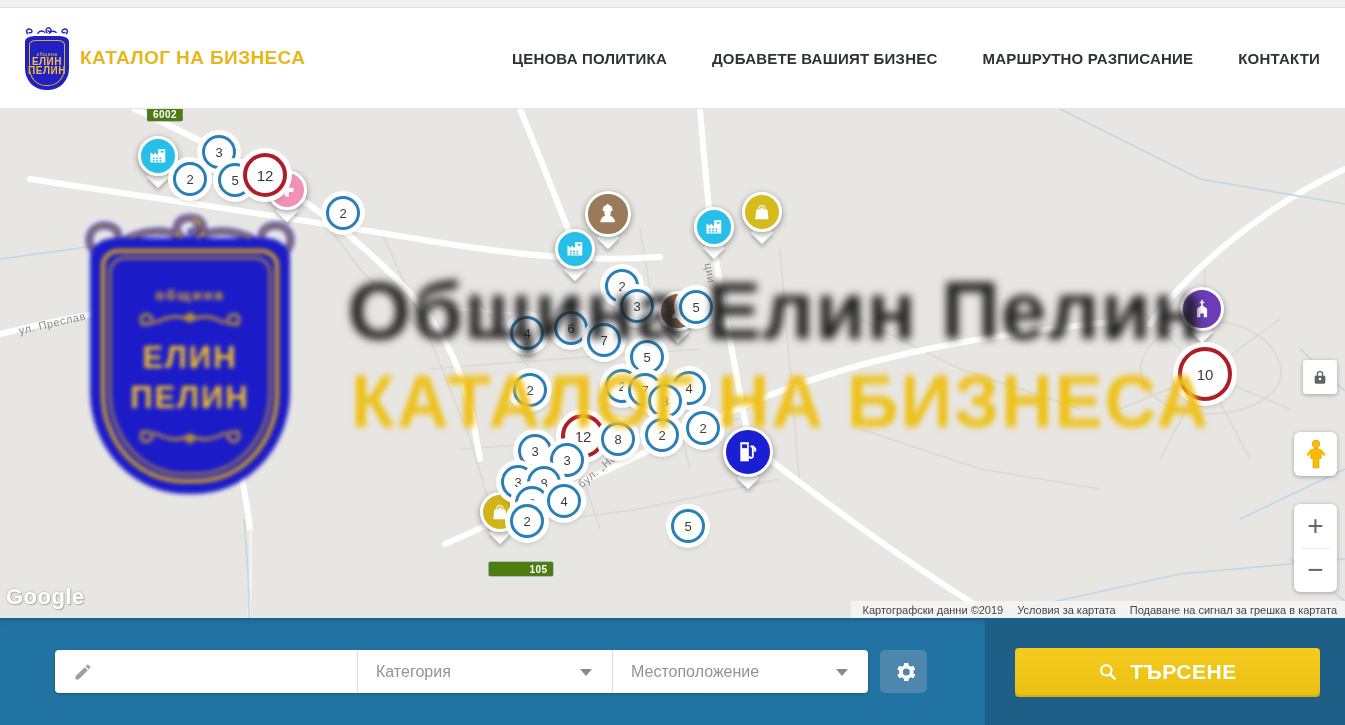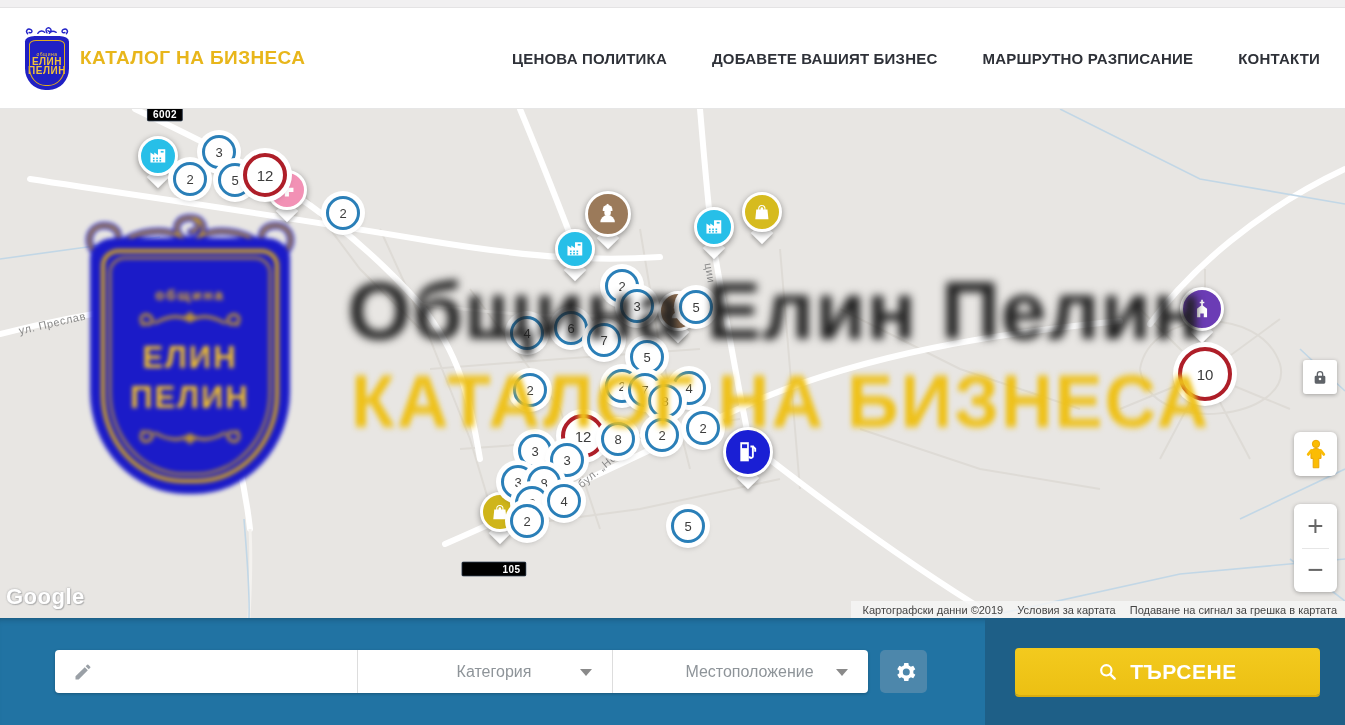--- a/index.html
+++ b/index.html
@@ -19,21 +19,21 @@
   .brand-text { display:flex; flex-direction:column; line-height:1.15; }
   .brand-title { font-size:21px; font-weight:bold; color:#3d3d3f; letter-spacing:.2px; }
   .brand-subtitle { font-size:19px; font-weight:bold; color:#e8b61b; letter-spacing:.4px; }
   .nav { position:absolute; right:25px; top:0; height:100%; display:flex; align-items:center; gap:45px; }
   .nav a { text-decoration:none; font-size:15px; font-weight:bold; color:#2e3138; letter-spacing:.2px; cursor:pointer; }
 
   
   .map { position:relative; width:1345px; height:509px; background:#e8e6e3; overflow:hidden; }
   .map svg.base { position:absolute; inset:0; }
   .slabel { position:absolute; font-size:11px; color:#8a8a8a; white-space:nowrap; letter-spacing:.6px; }
-  .badge { position:absolute; transform:translate(-50%,-50%); background:#000000; color:#fff; font-size:10px; font-weight:bold;
+  .badge { position:absolute; transform:translate(-50%,-50%); background:#4d7c0f; color:#fff; font-size:10px; font-weight:bold;
       padding:1px 5px; border-radius:2px; border:1px solid #5c739373; letter-spacing:.5px; }
 
   .layer { position:absolute; inset:0; }
   .cluster { position:absolute; transform:translate(-50%,-50%); background:#fff; border-radius:50%;
       border:3px solid #2a7fb8; display:flex; align-items:center; justify-content:center;
       box-shadow:0 0 0 5px #fff, 0 3px 7px rgba(0,0,0,.4); color:#3c3c3c; cursor:pointer; }
   .cluster.s { width:34px; height:34px; font-size:13px; }
   .cluster.m { width:44px; height:44px; font-size:15px; border-width:4px; }
   .cluster.l { width:54px; height:54px; font-size:15px; border-width:4px; }
 
@@ -82,21 +82,21 @@
 
   
   .searchbar { position:relative; height:107px; background:#2173a3; box-shadow:inset 0 6px 7px -6px rgba(0,0,0,.35); }
   .darkpanel { position:absolute; right:0; top:0; width:360px; height:100%; background:#1e5f87; }
   .form { position:absolute; left:55px; top:32px; width:813px; height:43px; background:#fff; border-radius:4px;
       display:flex; align-items:stretch; box-shadow:0 1px 3px rgba(0,0,0,.25); }
   .f-sec { display:flex; align-items:center; position:relative; }
   .f-kw { width:303px; border-right:1px solid #ddd; padding-left:18px; gap:12px; }
   .f-kw input { border:none; outline:none; font-size:16px; color:#555; width:230px; font-family:inherit; }
   .f-kw input::placeholder { color:#8e9499; }
-  .f-dd { width:254px; padding-left:18px; cursor:pointer;justify-content:center; }
+  .f-dd { width:254px; padding-left:18px; cursor:pointer; }
   .f-dd.loc { width:256px; border-left:1px solid #ddd; }
   .f-dd .val { font-size:16px; color:#8e9499; }
   .f-dd .arrow { position:absolute; right:20px; top:50%; margin-top:-3px; width:0; height:0;
       border-left:6px solid transparent; border-right:6px solid transparent; border-top:7px solid #8a8a8a; }
   .gearbtn { position:absolute; left:880px; top:32px; width:47px; height:43px; background:#4d87ab; border-radius:5px;
       display:flex; align-items:center; justify-content:center; cursor:pointer; border:none; }
   .searchbtn { position:absolute; left:1015px; top:30px; width:305px; height:47px; border:none; border-radius:4px;
       background:linear-gradient(#f3ca1e,#ecc013); box-shadow:0 2px 0 #d9ad0e; color:#fff; font-weight:bold; font-size:21px;
       letter-spacing:.5px; display:flex; align-items:center; justify-content:center; gap:12px; cursor:pointer; font-family:inherit; }
 </style>
@@ -176,21 +176,21 @@
       <path d="M1060 0 L1200 70 L1345 95"></path>
       <path d="M244 410 C247 450 250 480 249 509"></path>
     </g>
   </svg>
 
   <div class="layer" id="labels-layer">
       <div class="slabel" style="left: 18px; top: 208px; transform: rotate(-13deg);">ул. Преслав</div>
       <div class="slabel" style="left: 570px; top: 345px; transform: rotate(-40deg);">бул. „Новосел</div>
       <div class="slabel" style="left: 700px; top: 158px; transform: rotate(80deg);">ции</div>
       <div class="badge" style="left: 165px; top: 5px;">6002</div>
-      <div class="badge" style="left: 494px; top: 460px; padding-left: 40px;">105</div>
+      <div class="badge" style="left: 521px; top: 460px; padding-left: 40px;">105</div>
     </div>
   <div class="layer" id="markers-layer">
       <div class="pin" style="left: 158px; top: 47px;">
         <span class="tail"></span>
         <span class="ball" style="width:40px;height:40px;background:#27bfe8">
           <svg viewBox="0 0 24 24">
             <path fill="#fff" d="M3 20V8l4.6 2.9V8l4.6 2.9V4H21v16z"></path>
             <g fill="#27bfe8">
               <rect x="6" y="14" width="2" height="2"></rect>
               <rect x="10" y="14" width="2" height="2"></rect>

